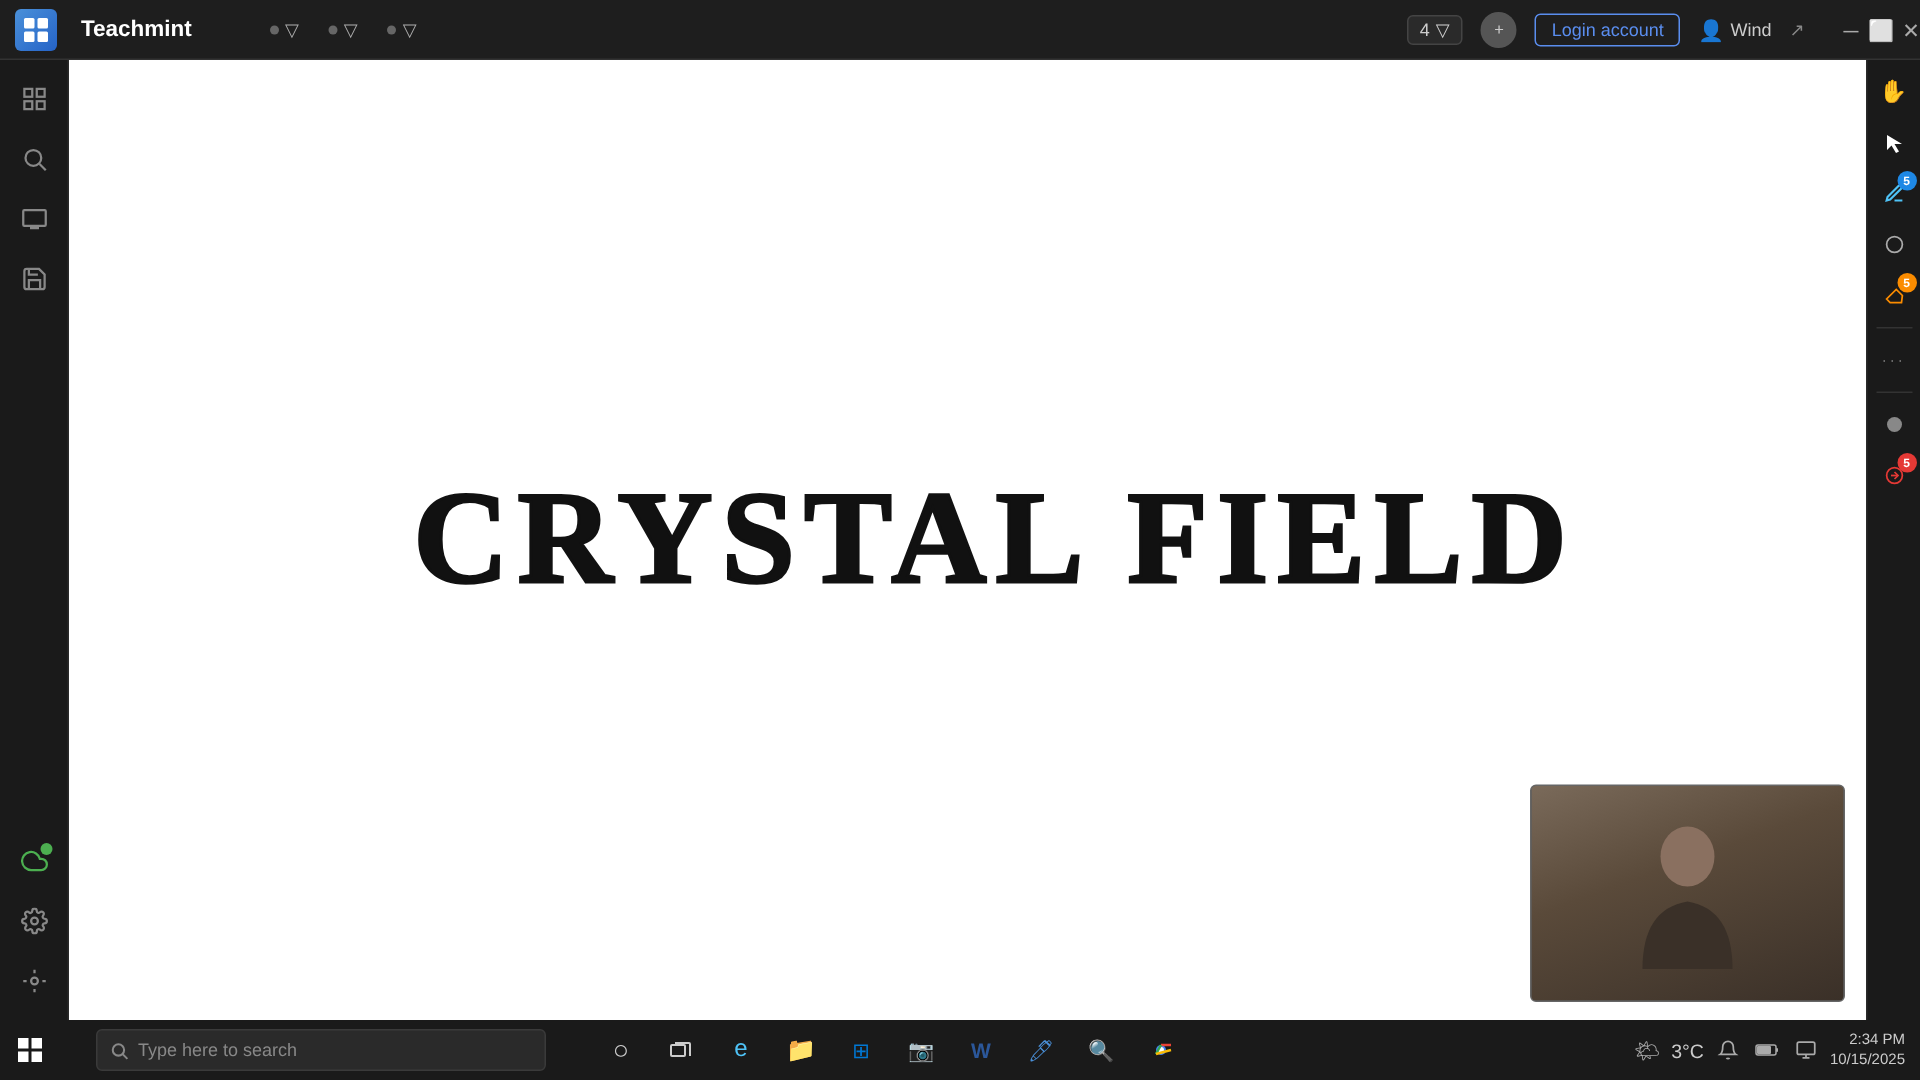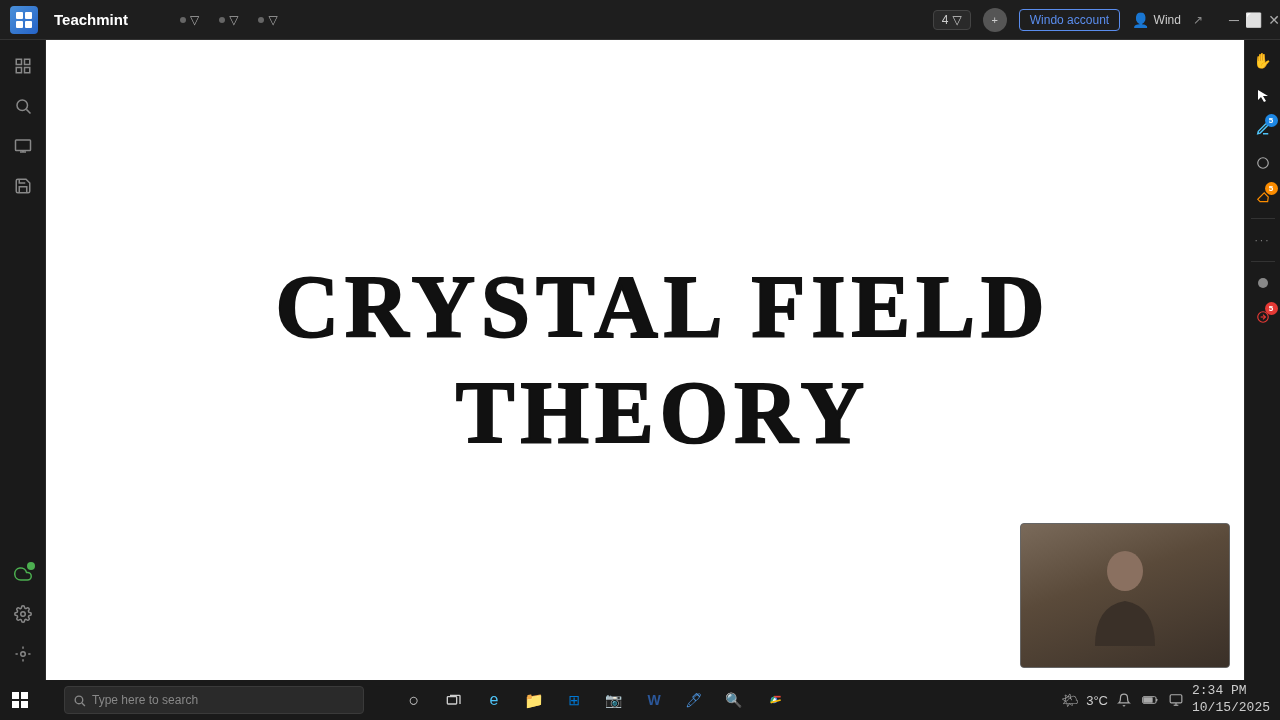--- a/index.html
+++ b/index.html
@@ -359,21 +359,21 @@
       <span>▽</span>
     </div>
   </div>
 
   <div class="top-bar-actions">
     <div class="badge-btn">
       <span>4</span>
       <span>▽</span>
     </div>
     <div style="width:24px;height:24px;background:#555;border-radius:50%;display:flex;align-items:center;justify-content:center;color:#ccc;font-size:11px;cursor:pointer;">+</div>
-    <button class="create-account-btn">Windo account</button>
+    <button class="create-account-btn">Login account</button>
     <div class="login-btn">
       <span style="font-size:14px;">👤</span>
       <span>Wind</span>
     </div>
     <div style="color:#888;font-size:12px;cursor:pointer;">↗</div>
   </div>
 
   <div class="window-controls">
     <div class="win-ctrl">─</div>
     <div class="win-ctrl">⬜</div>
@@ -427,21 +427,20 @@
       <circle cx="12" cy="12" r="3"></circle>
       <path d="M12 2v3m0 14v3M2 12h3m14 0h3"></path>
     </svg>
   </div>
 </div>
 
 <div class="main-content">
   <div class="slide-area">
     <div class="slide-title">
       <span>CRYSTAL  FIELD</span><br>
-      <span>THEORY</span>
     </div>
   </div>
 </div>
 
 <div class="right-toolbar">
   <div class="rtool active">✋</div>
   <div class="rtool">
     <svg width="14" height="14" viewBox="0 0 14 14" fill="white">
       <polygon points="2,2 2,12 5,9 8,14 10,13 7,8 12,8"></polygon>
     </svg>
@@ -554,18 +553,18 @@
         <rect x="2" y="3" width="14" height="8" rx="1" fill="#aaa"></rect>
       </svg>
     </div>
     <div class="taskbar-sys-icon">
       <svg width="14" height="14" viewBox="0 0 24 24" fill="none" stroke="#aaa" stroke-width="2">
         <rect x="2" y="3" width="20" height="14" rx="2"></rect>
         <line x1="8" y1="21" x2="16" y2="21"></line>
         <line x1="12" y1="17" x2="12" y2="21"></line>
       </svg>
     </div>
-    <div style="color:#ccc;font-size:13px;text-align:left;line-height:1.3;font-family:Liberation Mono, monospace;">
+    <div style="color:#ccc;font-size:10px;text-align:right;line-height:1.3;">
       <div>2:34 PM</div>
       <div>10/15/2025</div>
     </div>
   </div>
 </div>
 
 </body></html>

